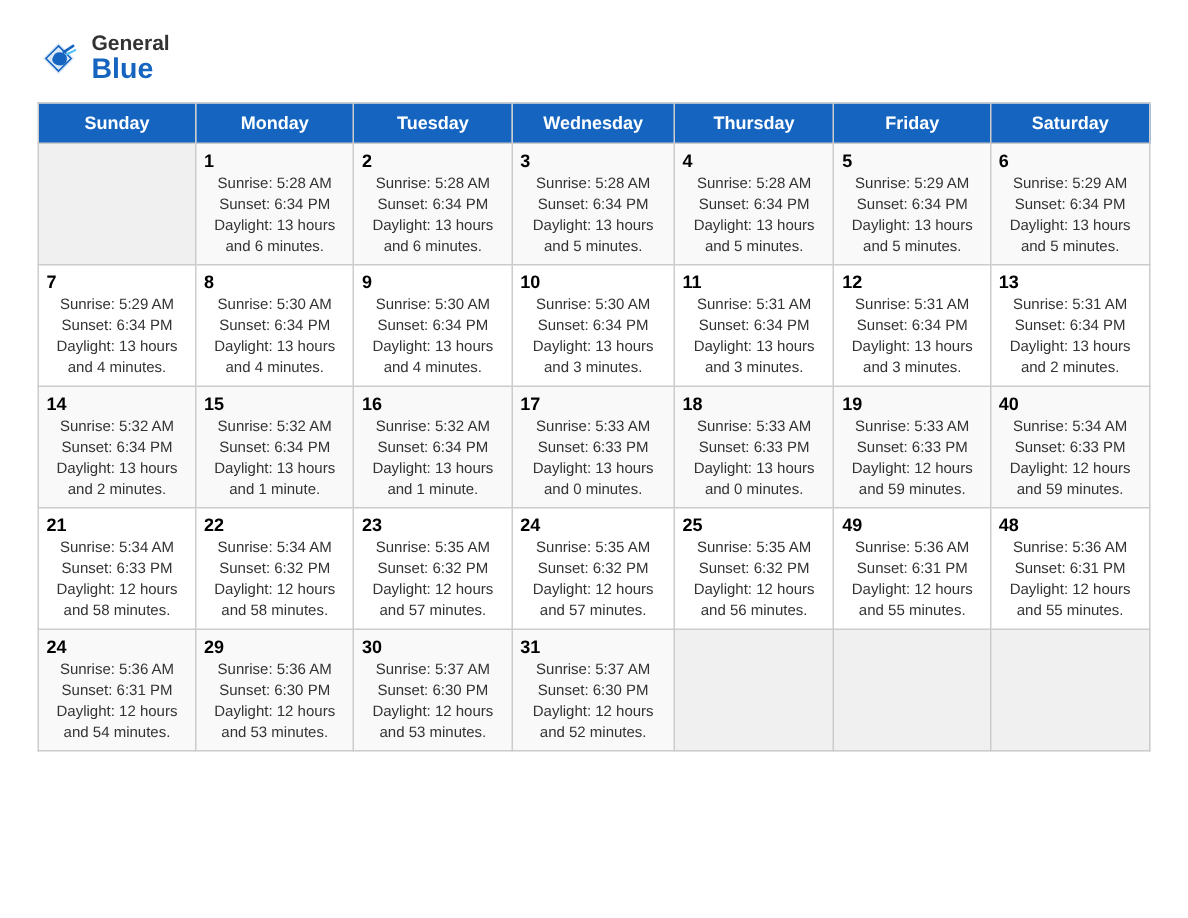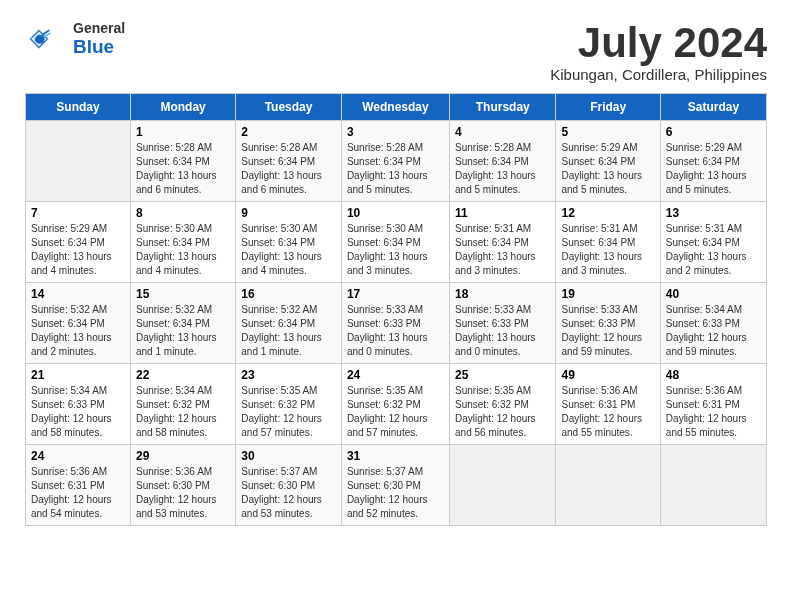--- a/index.html
+++ b/index.html
@@ -12,21 +12,21 @@
     }
     .header-section {
       display: flex;
       justify-content: space-between;
       align-items: flex-start;
       margin-bottom: 10px;
     }
     .logo {
       display: flex;
       align-items: center;
-      gap: 20px;
+      gap: 8px;
     }
     .logo-text {
       display: flex;
       flex-direction: column;
       font-size: 13px;
       font-weight: bold;
     }
     .logo-general { color: #333; font-size: 14px; }
     .logo-blue { color: #1565c0; font-size: 19px; }
     .logo-icon {
@@ -77,20 +77,21 @@
     .day-number {
       font-weight: bold;
       font-size: 12px;
       display: block;
       margin-bottom: 2px;
     }
     .day-info {
       font-size: 10px;
       color: #333;
       line-height: 1.4;
+      text-align: center;
     }
     .empty-cell {
       background-color: #f0f0f0 !important;
     }
   </style>
 </head>
 <body>
 
 <div class="header-section">
   <div class="logo">
@@ -99,24 +100,20 @@
       <polygon points="20,8 32,20 20,32 8,20" fill="none" stroke="#1565c0" stroke-width="1.5"></polygon>
       <path d="M15,18 Q18,12 25,15 Q30,18 27,24 Q24,28 18,26 Q12,23 15,18 Z" fill="#1565c0"></path>
       <path d="M25,14 L34,8" stroke="#1565c0" stroke-width="2.5" stroke-linecap="round"></path>
       <path d="M28,16 L36,12" stroke="#4fc3f7" stroke-width="2" stroke-linecap="round"></path>
     </svg>
     <div class="logo-text">
       <span class="logo-general">General</span>
       <span class="logo-blue">Blue</span>
     </div>
   </div>
-  <div class="title-block">
-    <div class="month-title">July 2024</div>
-    <div class="location">Kibungan, Cordillera, Philippines</div>
-  </div>
 </div>
 
 <table>
   <thead>
     <tr>
     <th>Sunday</th>
         <th>Monday</th>
         <th>Tuesday</th>
         <th>Wednesday</th>
         <th>Thursday</th>

